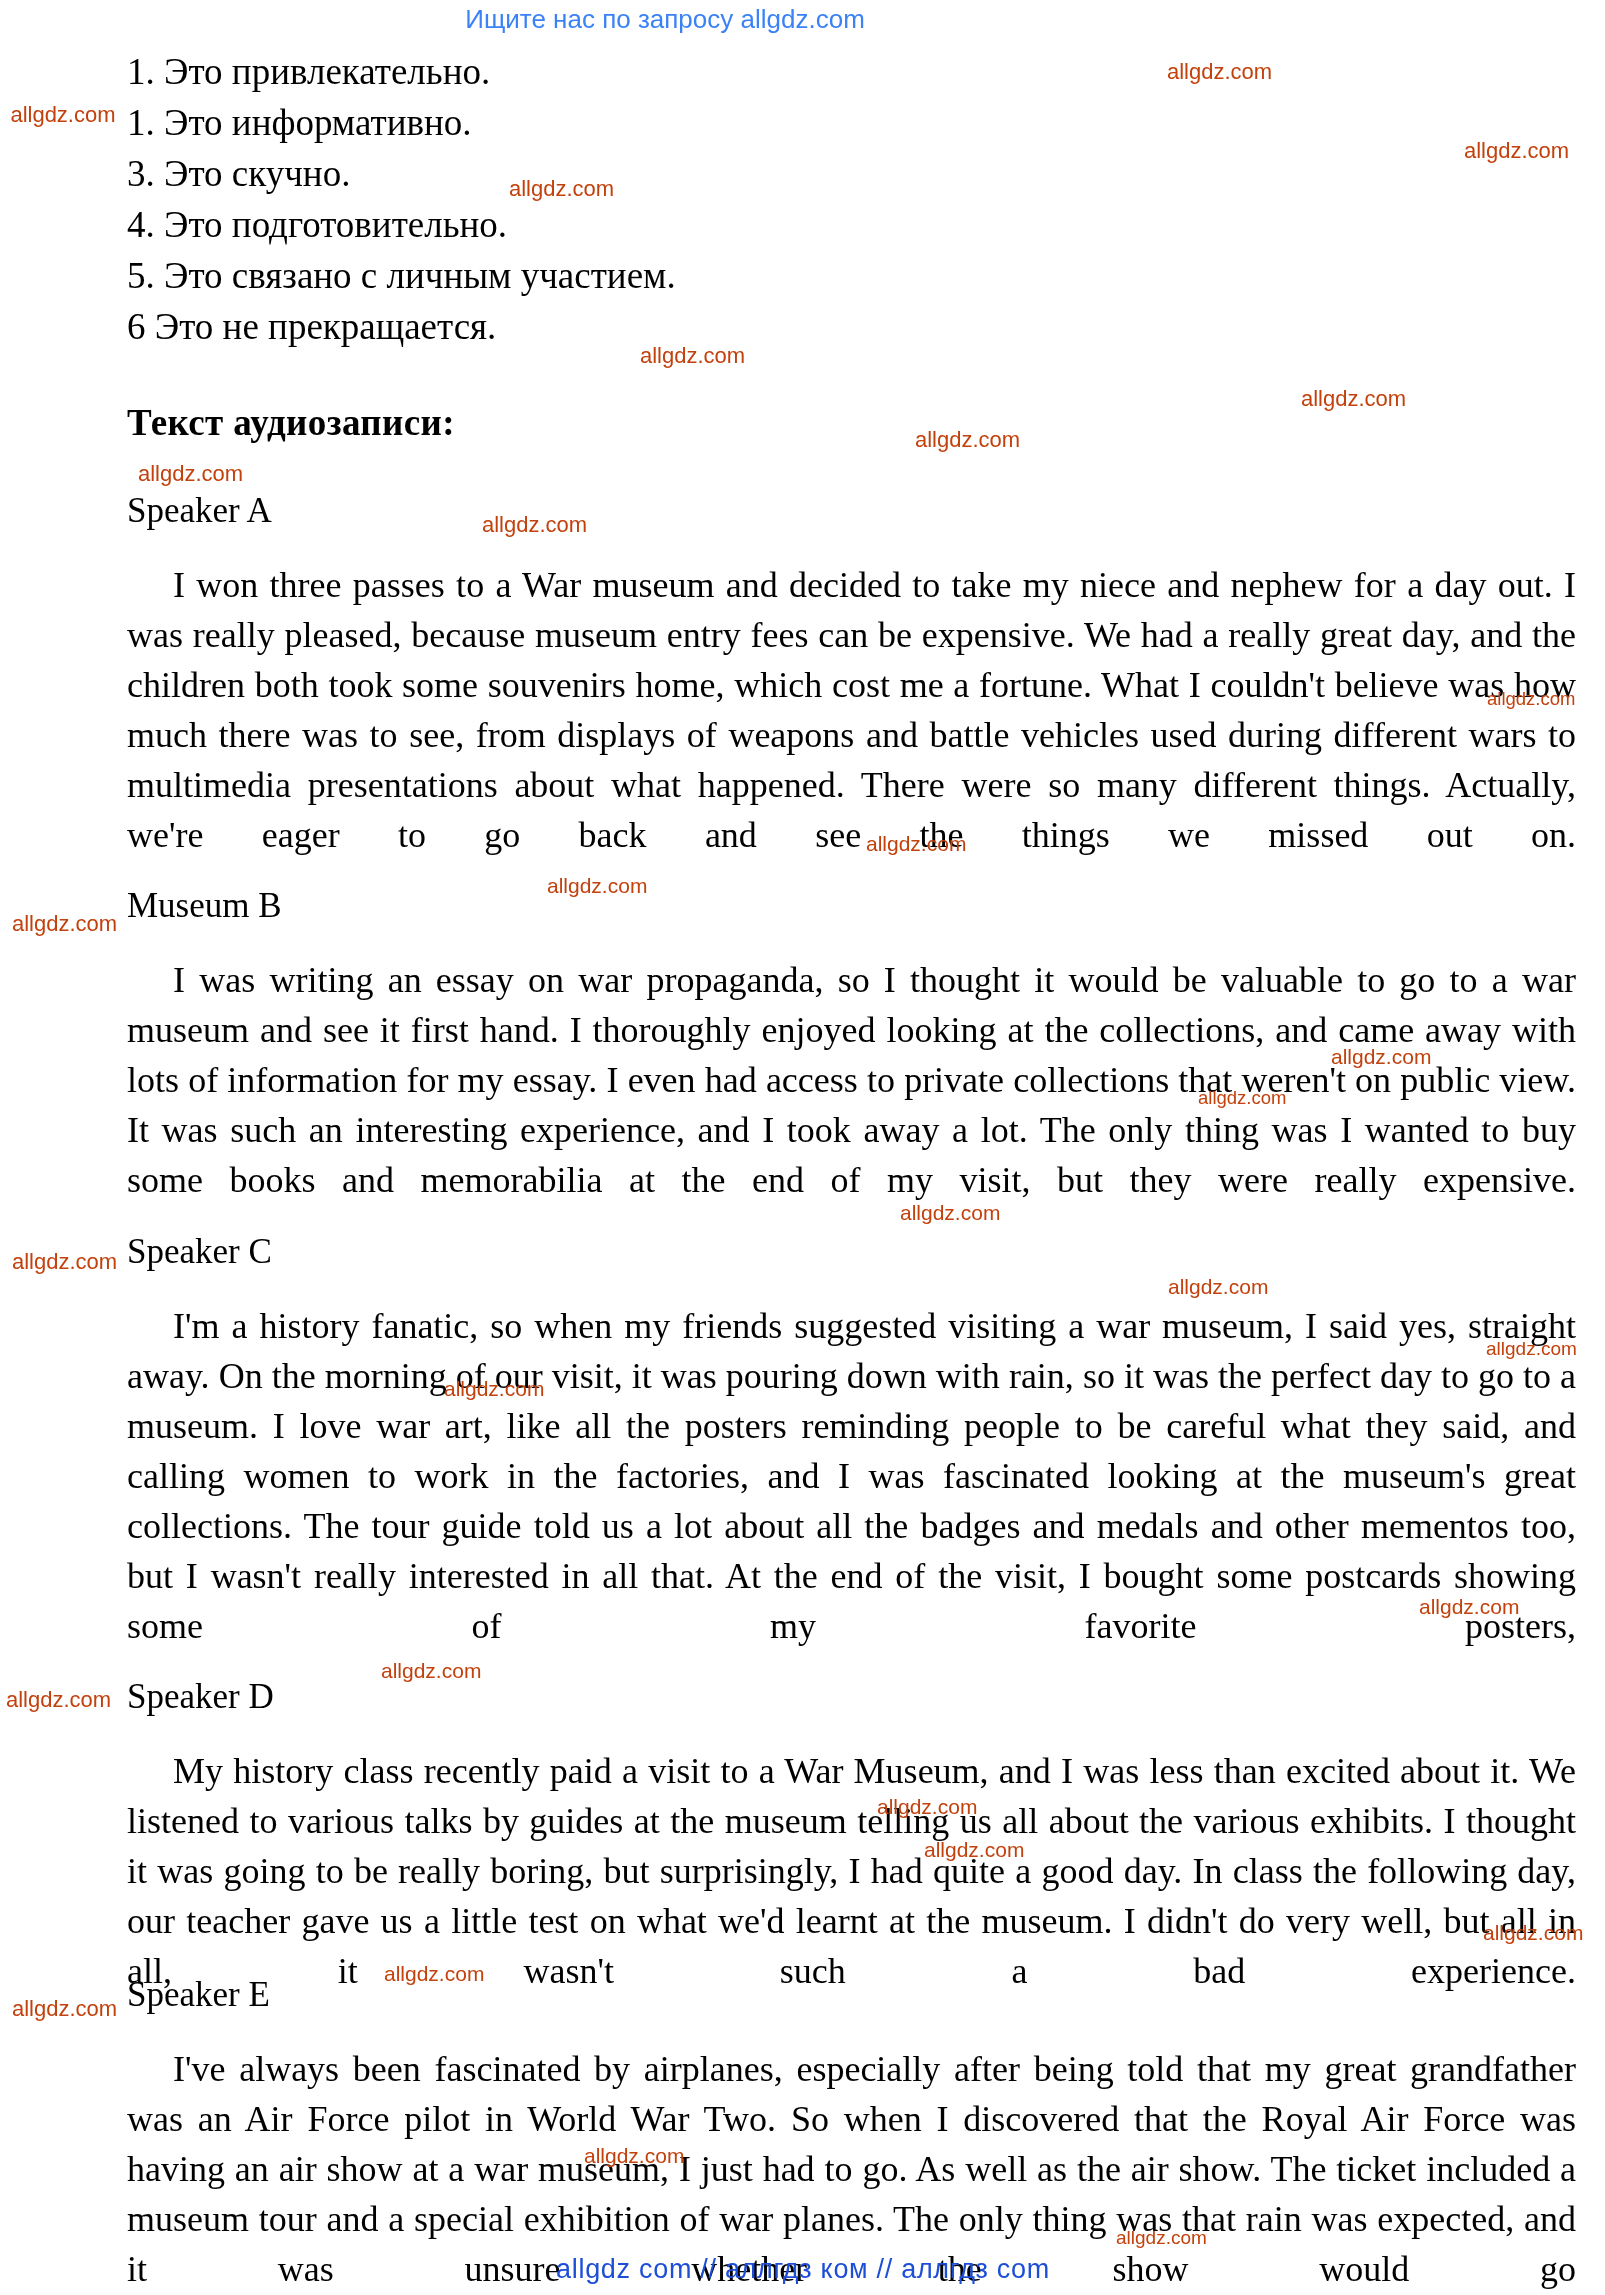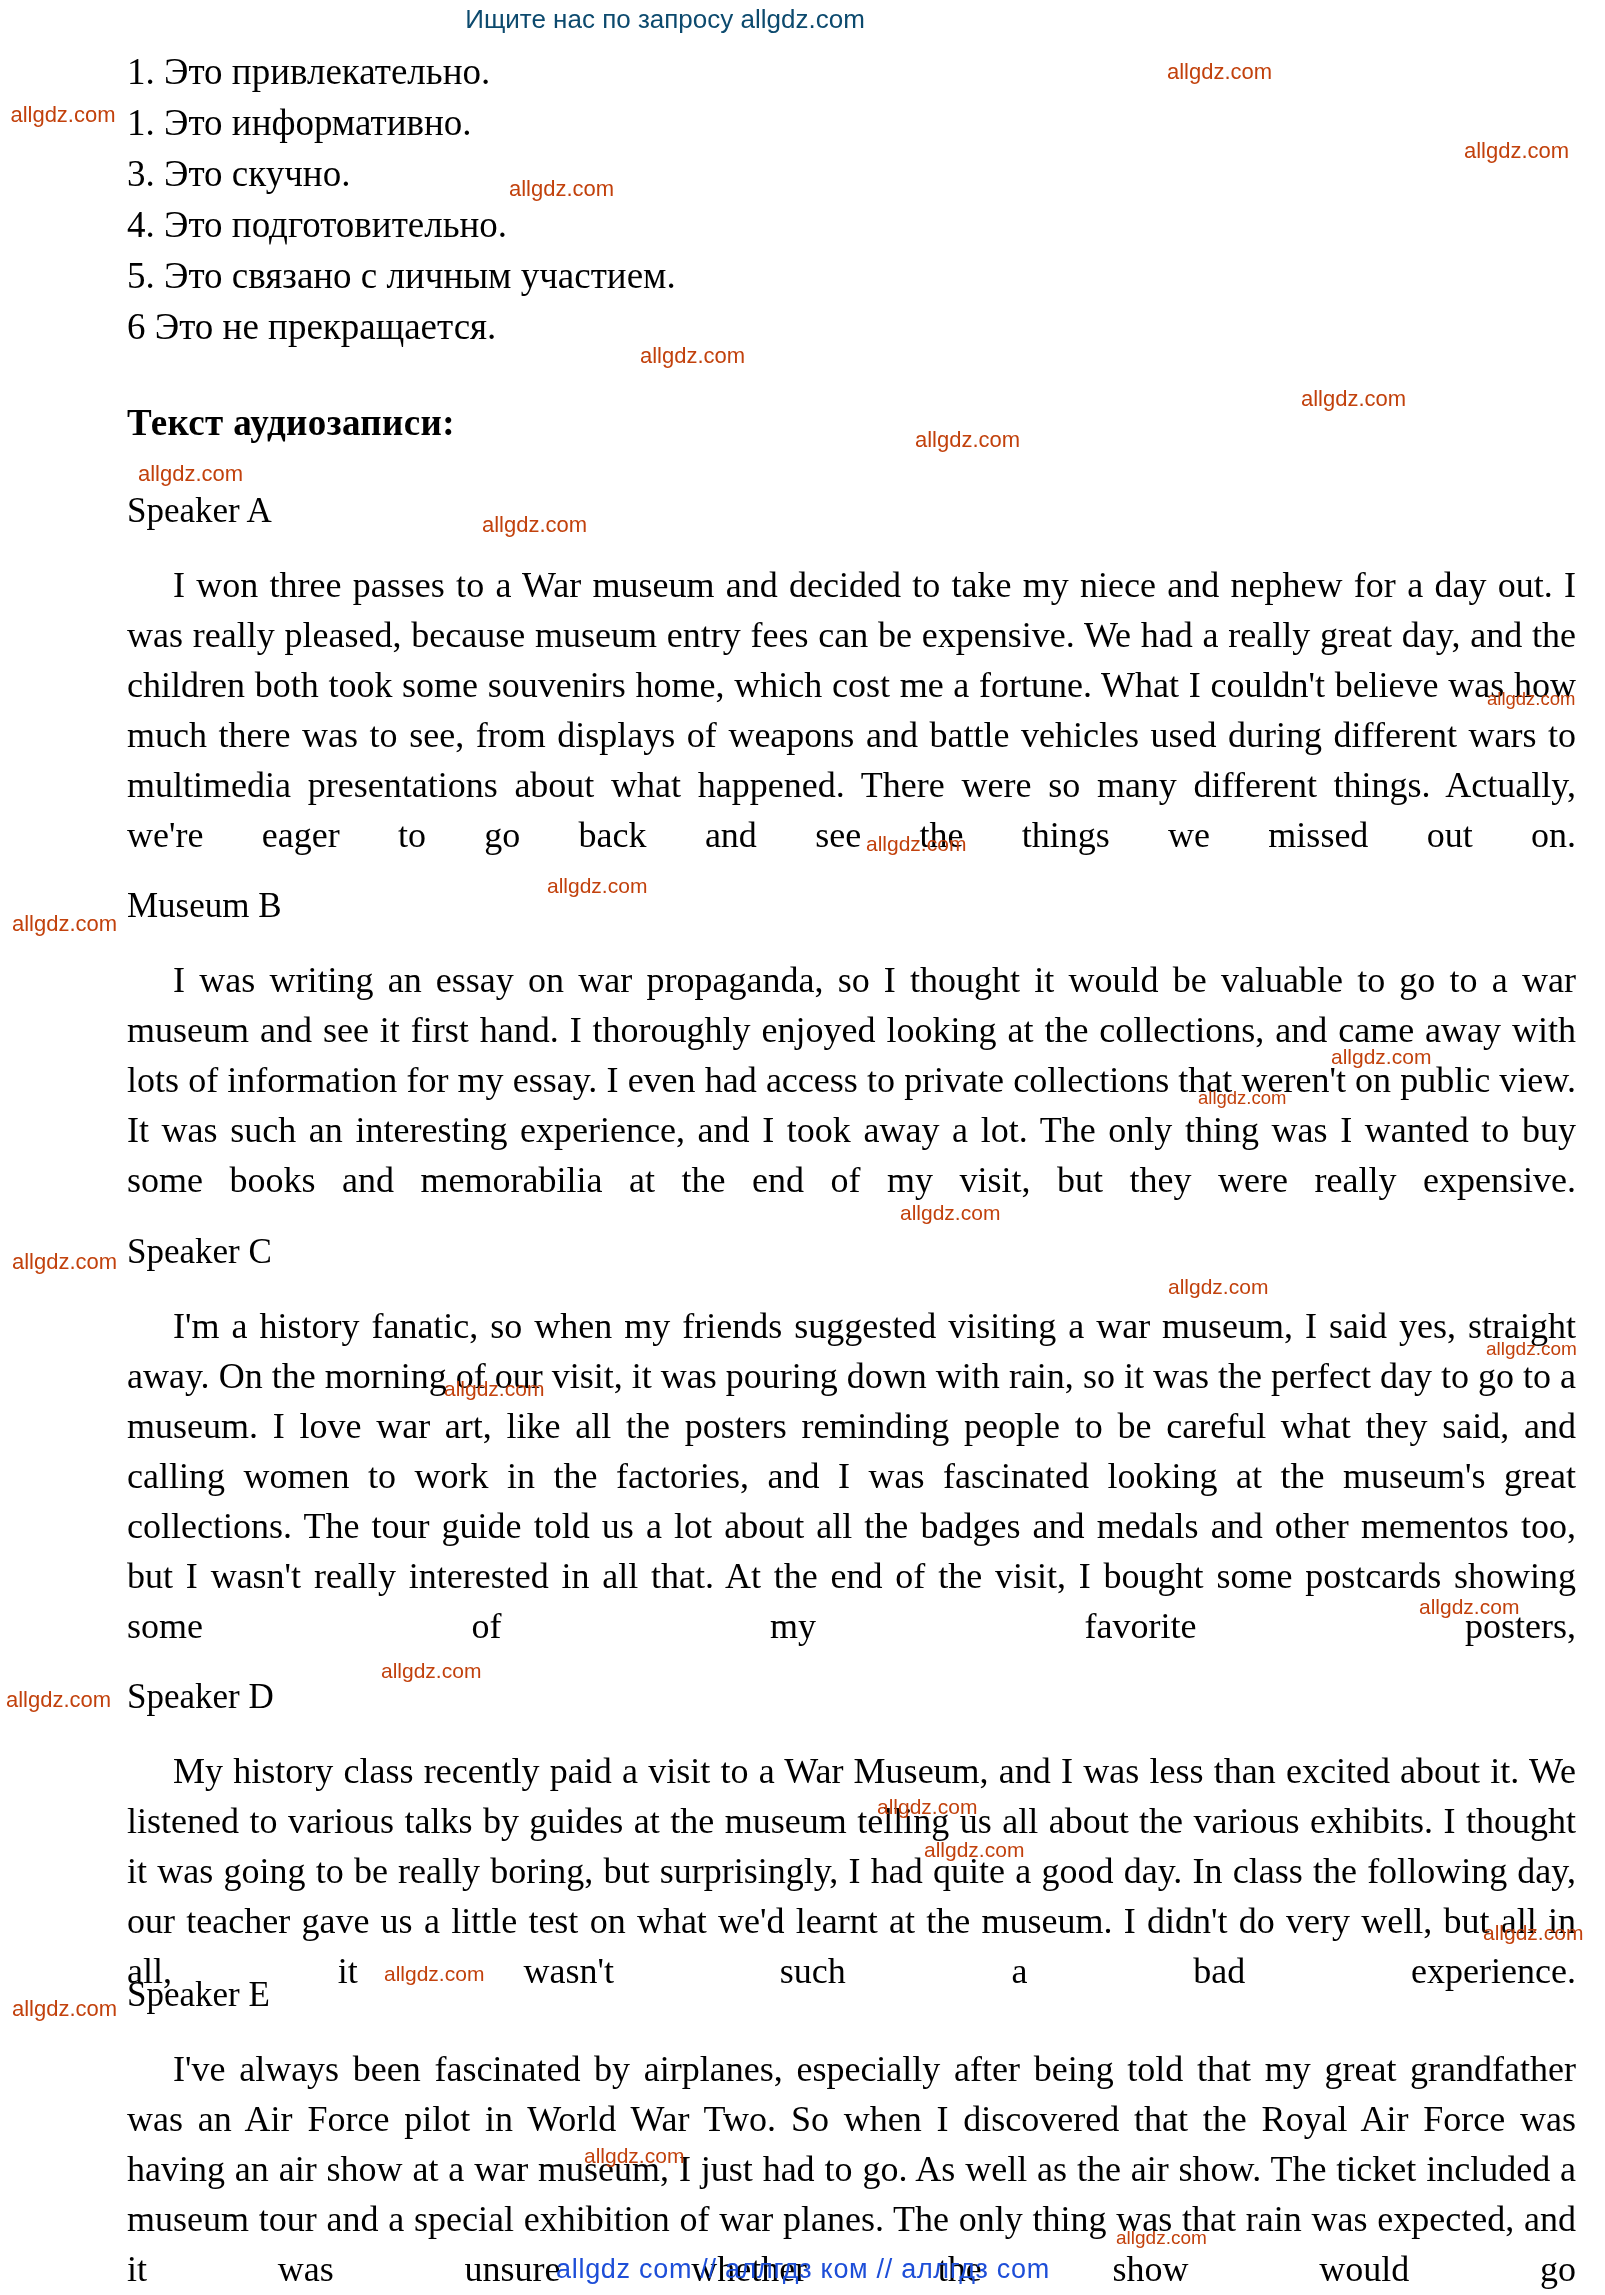--- a/index.html
+++ b/index.html
@@ -27,21 +27,21 @@
   }
 
   .header-wm {
     position: absolute;
     top: 4.4px;
     left: 0;
     width: 1330px;
     text-align: center;
     font-family: "Liberation Sans", "DejaVu Sans", sans-serif;
     font-size: 26px;
-    color: #0c4a6e;
+    color: #3b82f6;
     letter-spacing: 0px;
     z-index: 6;
   }
 
   .footer-wm {
     position: absolute;
     bottom: 10.4px;
     left: 0;
     width: 1606px;
     text-align: center;

